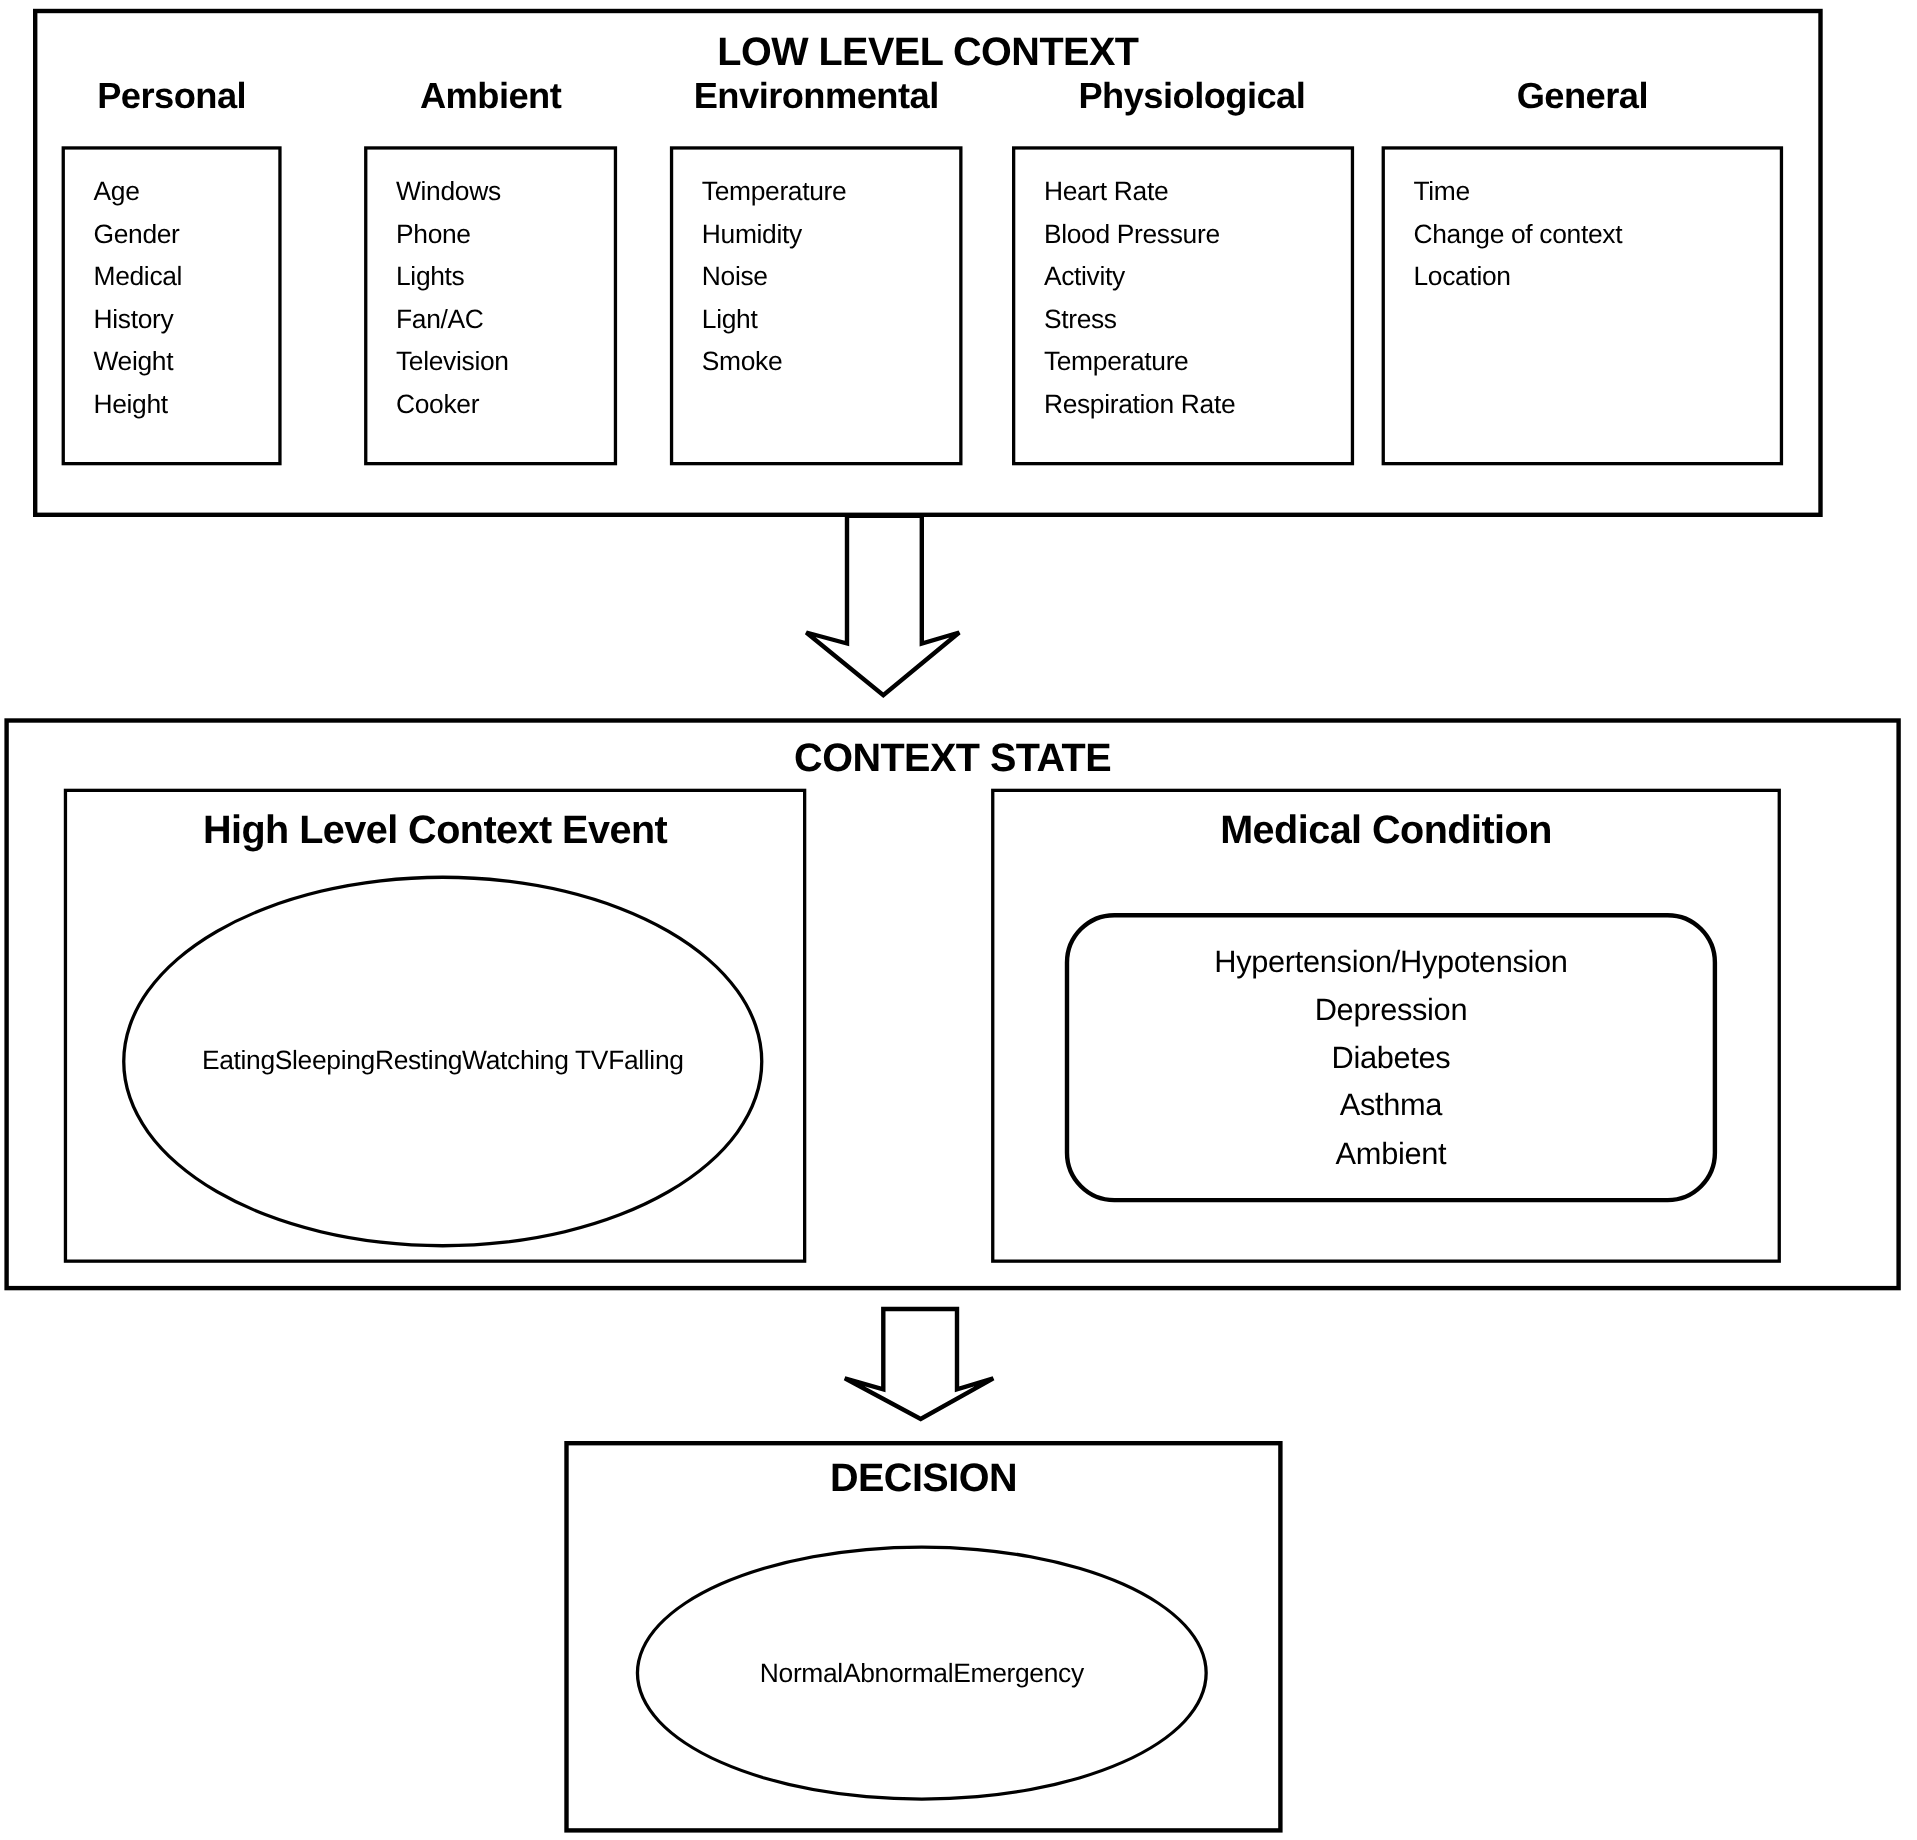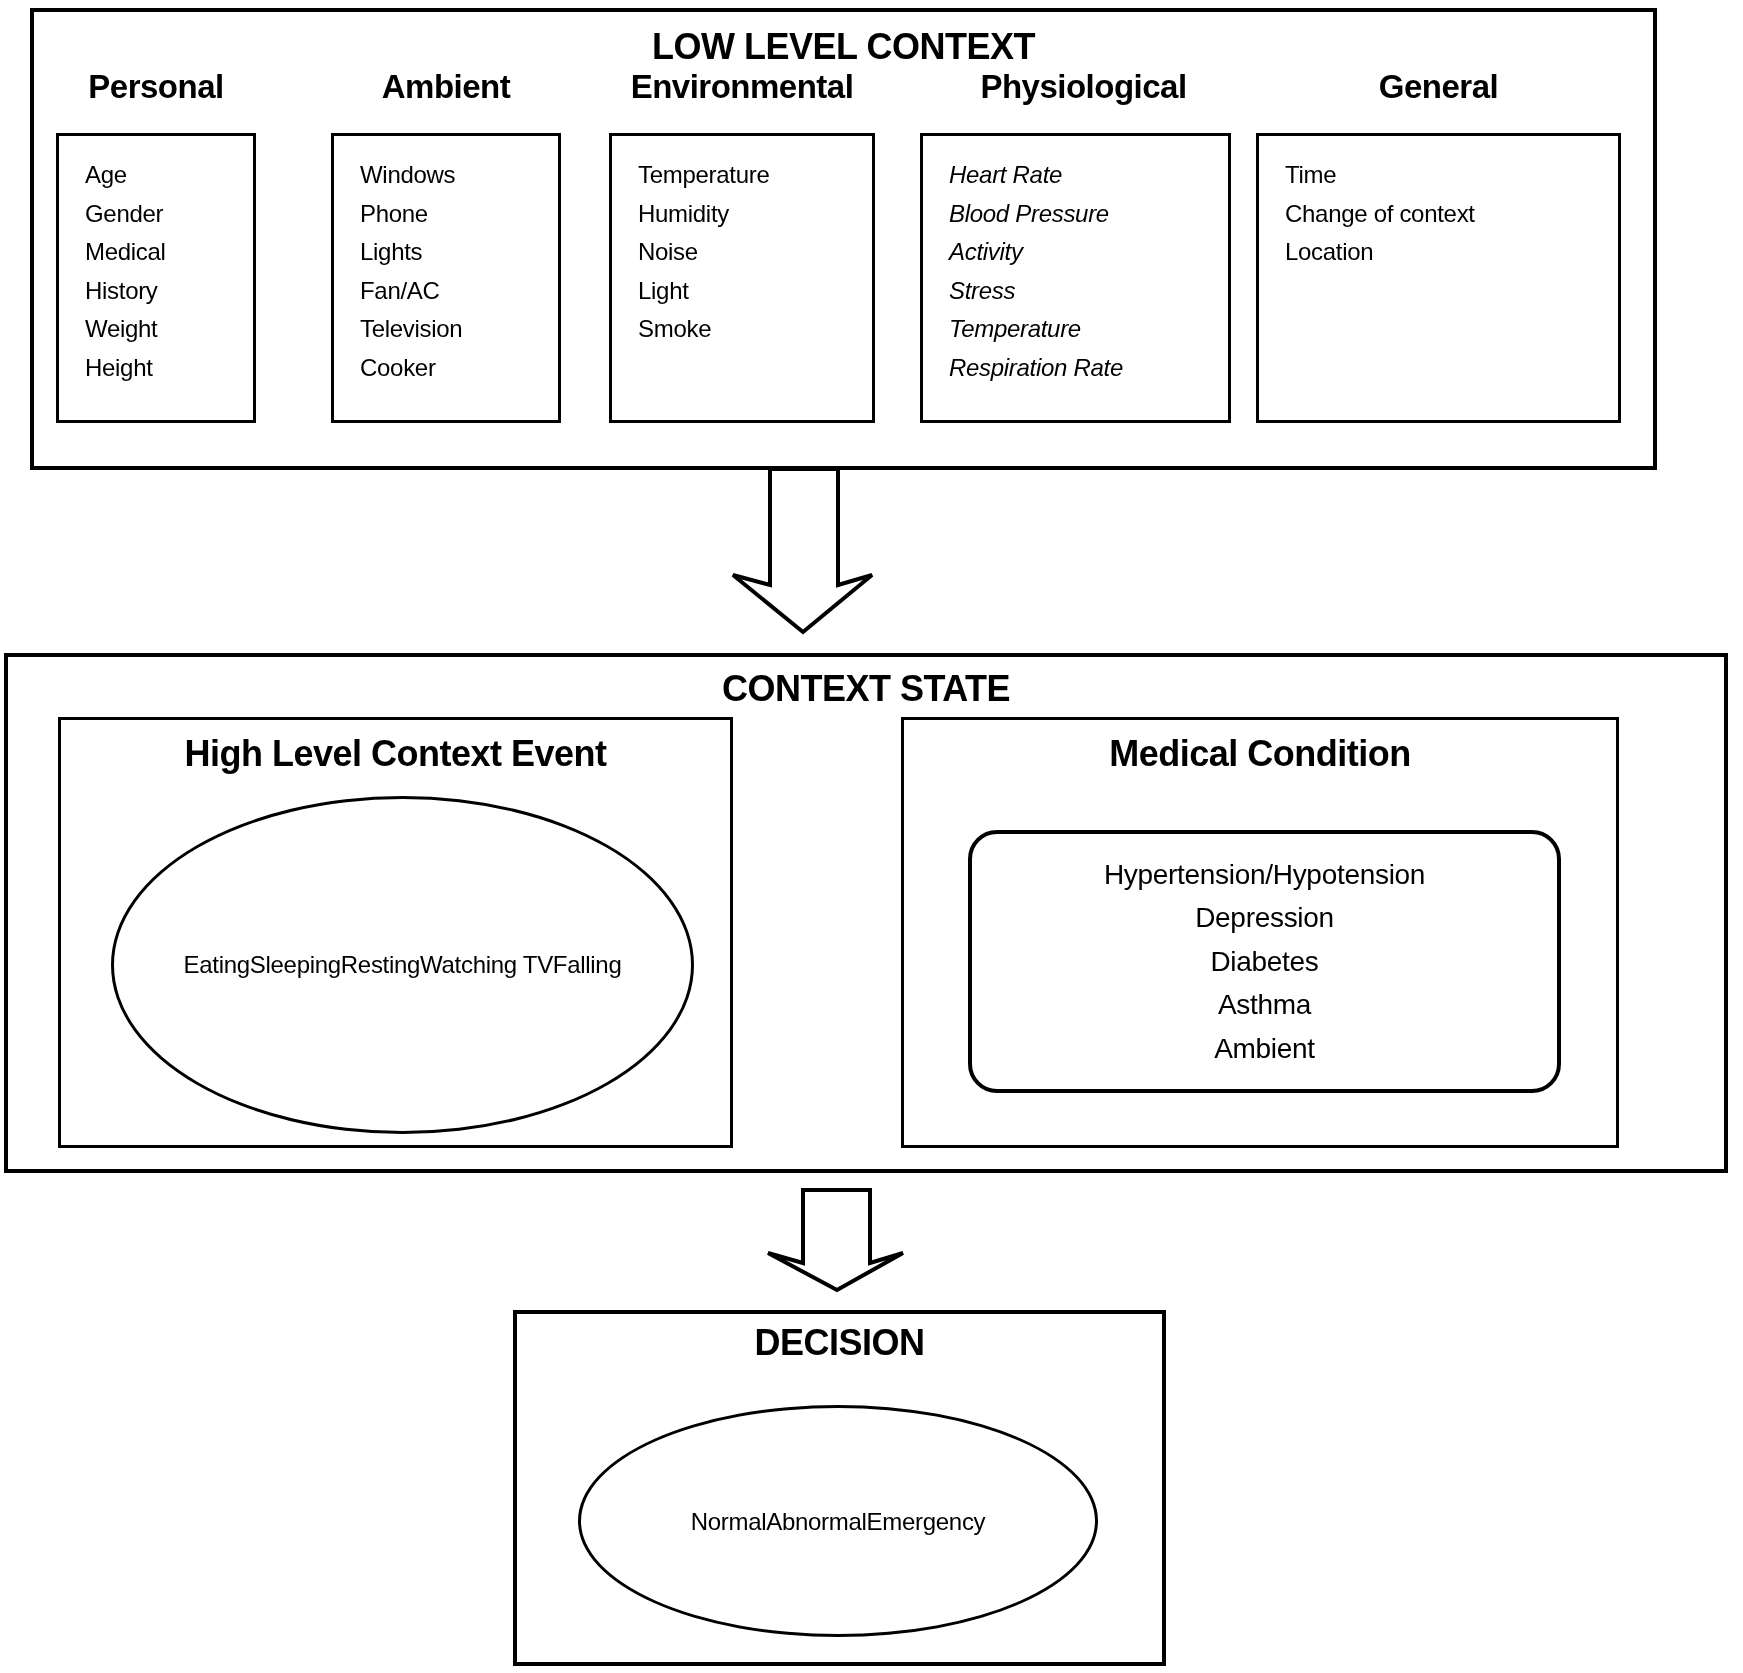--- a/index.html
+++ b/index.html
@@ -32,21 +32,21 @@
     position:absolute; box-sizing:border-box; border:3px solid #000; border-radius:50%;
     display:flex; flex-direction:row; justify-content:center; align-items:center;
     text-align:center; font-size:24px; background:#fff;
   }
   .rounded-rect {
     position:absolute; box-sizing:border-box; border:4px solid #000; border-radius:45px;
     display:flex; flex-direction:column; justify-content:center; align-items:center;
     text-align:center; font-size:28px; background:#fff;
   }
   .hlce-lines  { line-height:43.5px; }
-  .med-lines   { line-height:43.5px;border-radius:29px; }
+  .med-lines   { line-height:43.5px; }
   .dec-lines   { line-height:47px; }
   .arrow-svg { position:absolute; }
 </style>
 </head>
 <body>
 
 <div class="canvas">
 
   <div class="box" style="left:30px; top:8px; width:1627px; height:462px;">
     <div class="section-title" style="top:14px;">LOW LEVEL CONTEXT</div>
@@ -74,21 +74,21 @@
     <div class="col-head" style="left:575px; width:266px;">Environmental</div>
     <div class="inner-box col-box" style="left:575px; width:266px;">
         <div>Temperature</div>
         <div>Humidity</div>
         <div>Noise</div>
         <div>Light</div>
         <div>Smoke</div>
       </div>
 
     <div class="col-head" style="left:886px; width:327px;">Physiological</div>
-    <div class="inner-box col-box" style="left:886px; width:311px;font-style:italic;">
+    <div class="inner-box col-box" style="left:886px; width:311px;">
         <div>Heart Rate</div>
         <div>Blood Pressure</div>
         <div>Activity</div>
         <div>Stress</div>
         <div>Temperature</div>
         <div>Respiration Rate</div>
       </div>
 
     <div class="col-head" style="left:1222px; width:365px;">General</div>
     <div class="inner-box col-box" style="left:1222px; width:365px;">

